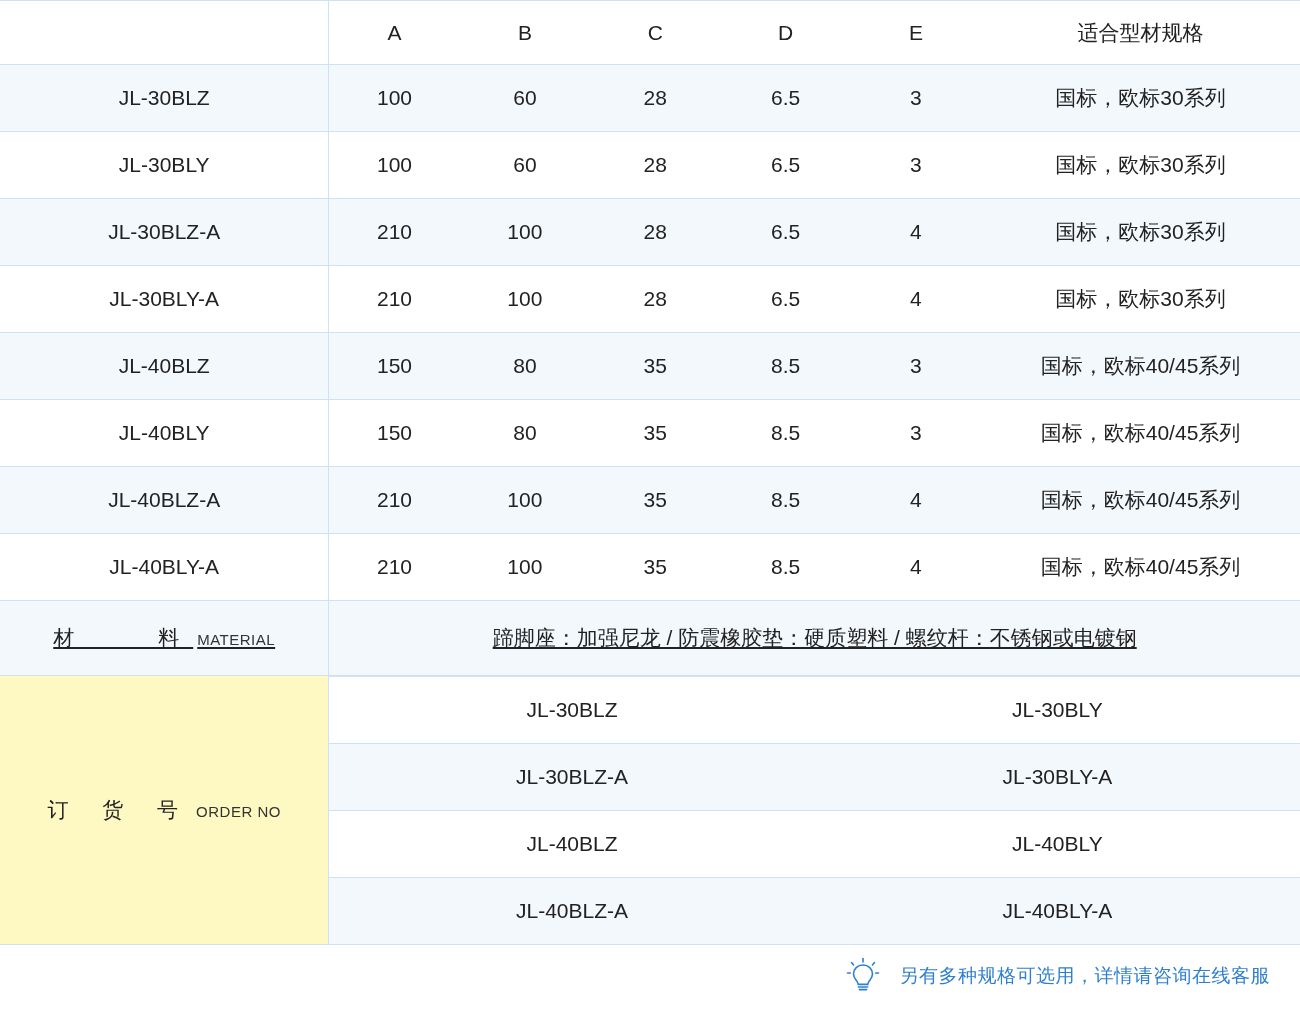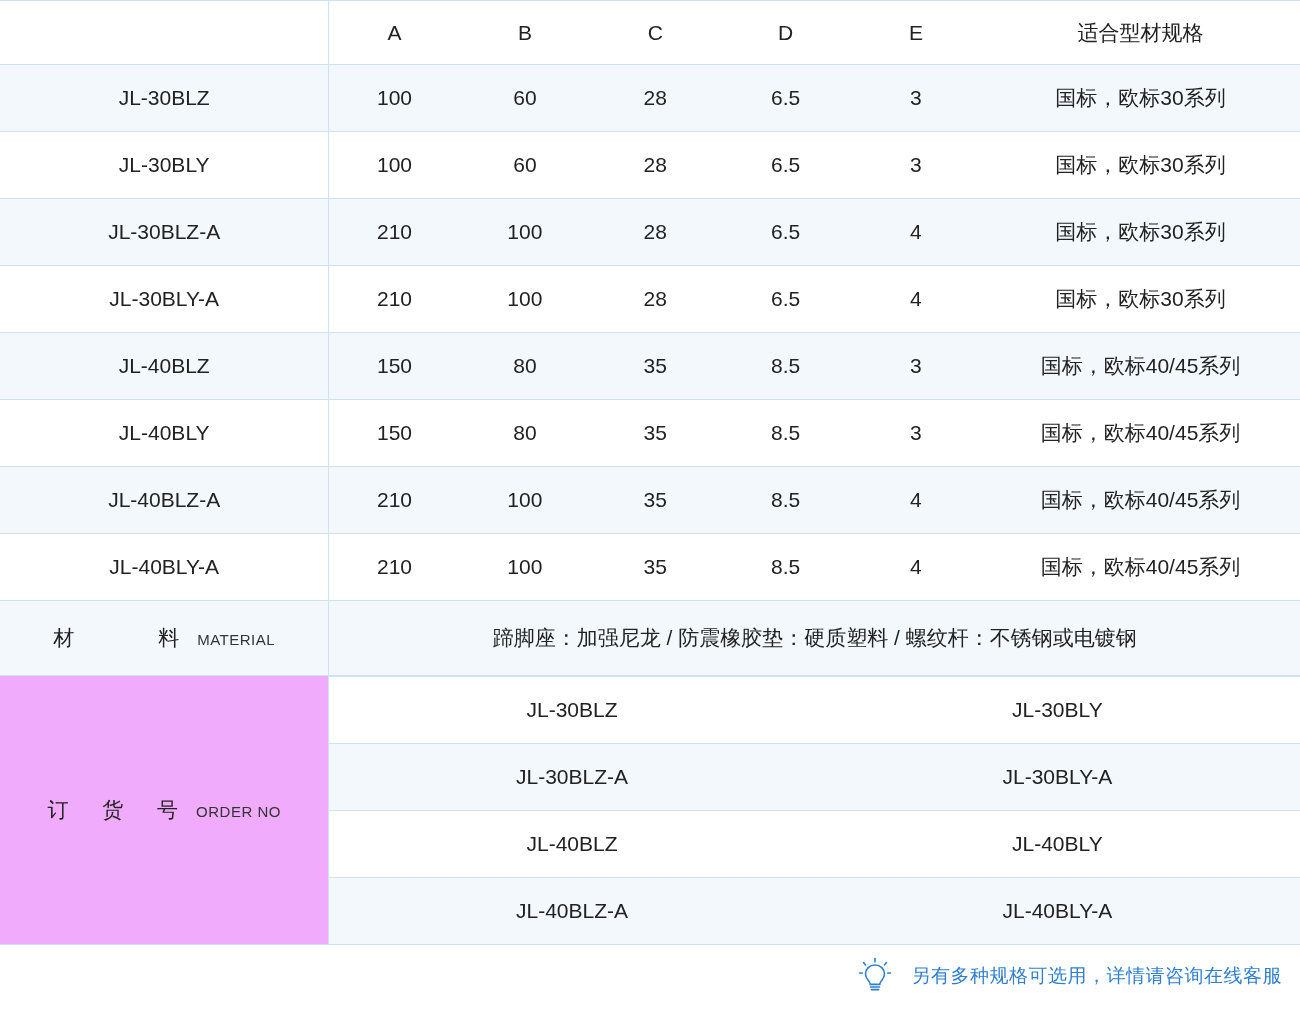--- a/index.html
+++ b/index.html
@@ -84,29 +84,30 @@
     color: #333;
     margin-left: 4px;
   }
   .material-value {
     font-size: 21px;
     text-align: center;
   }
   tr.material-row td {
     height: 74px;
     background: #f3f8fc;
+    text-decoration: underline;
   }
 
   
   .order-label-cell {
     border-right: 1px solid #cfe2f3;
     text-align: left;
     padding-left: 32px;
     vertical-align: middle;
-    background: #f0abfc;
+    background: #fef9c3;
   }
   .order-label .cn {
     font-size: 21px;
     letter-spacing: 14px;
   }
   .order-label .en {
     font-size: 15px;
     letter-spacing: 0.5px;
     color: #333;
     margin-left: 4px;
@@ -135,21 +136,21 @@
 
   .order-wrap-cell {
     padding: 0;
     border-top: none;
     border-bottom: none;
   }
 
   
   .note {
     position: absolute;
-    right: 18px;
+    right: 30px;
     bottom: 22px;
     display: flex;
     align-items: center;
     gap: 20px;
     justify-content: flex-end;
   }
   .note .bulb {
     width: 34px;
     height: 40px;
     position: relative;

